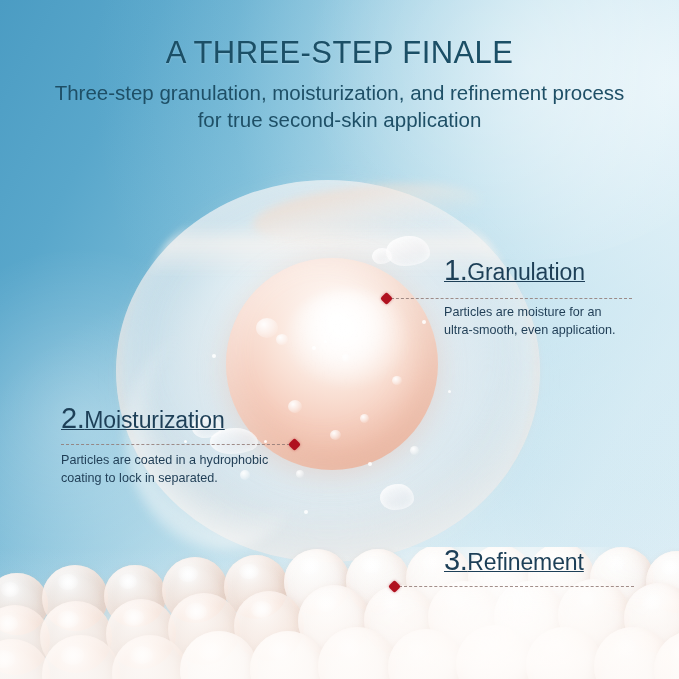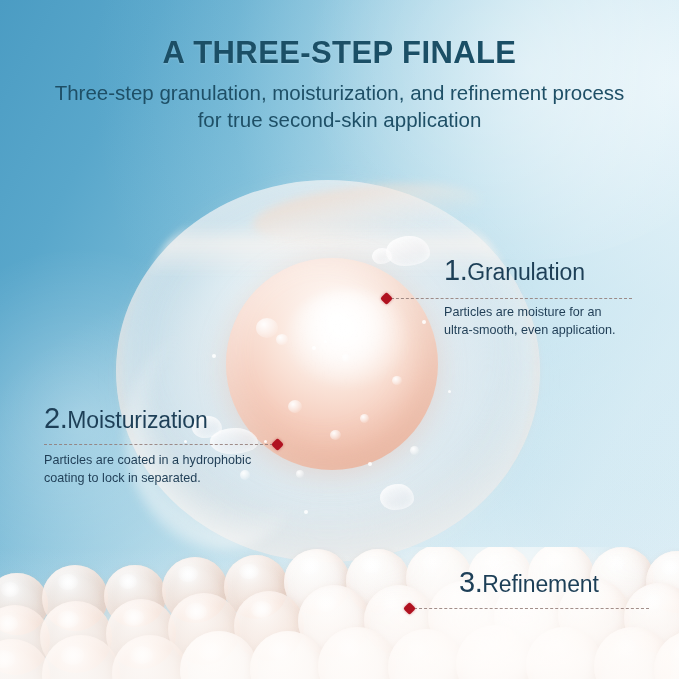--- a/index.html
+++ b/index.html
@@ -46,21 +46,21 @@
     position: absolute;
     top: 36px;
     left: 0;
     width: 679px;
     text-align: center;
     z-index: 40;
   }
   .title {
     margin: 0;
     font-size: 31px;
-    font-weight: bold;
+    font-weight: normal;
     letter-spacing: 0.4px;
     color: #1b4f66;
     line-height: 1.08;
     text-shadow: 0 1px 2px rgba(255,255,255,0.22);
   }
   .subtitle {
     margin: 11px 0 0 0;
     font-size: 20.5px;
     font-weight: normal;
     color: #1e4f66;
@@ -235,20 +235,21 @@
   
   .callout {
     position: absolute;
     z-index: 50;
   }
   .callout-head {
     display: block;
     white-space: nowrap;
     color: #1d3f57;
     line-height: 1;
+    text-decoration: underline;
   }
   .callout-num {
     font-size: 29px;
     font-weight: normal;
     color: #1d3f57;
     letter-spacing: -0.5px;
   }
   .callout-title {
     font-size: 23px;
     font-weight: normal;
@@ -284,33 +285,33 @@
     position: absolute;
     left: -62px;
     top: 36px;
     width: 250px;
     display: flex;
     align-items: center;
     height: 12px;
   }
 
   
-  .c2 { left: 44px; top: 404px; width: 212px; }
+  .c2 { left: 61px; top: 404px; width: 212px; }
   .c2-leader {
     position: absolute;
     left: 0px;
     top: 34px;
     width: 238px;
     display: flex;
     align-items: center;
     height: 12px;
   }
 
   
-  .c3 { left: 444px; top: 568px; width: 196px; margin-left: 15px; }
+  .c3 { left: 444px; top: 546px; width: 196px; }
   .c3-leader {
     position: absolute;
     left: -54px;
     top: 34px;
     width: 244px;
     display: flex;
     align-items: center;
     height: 12px;
   }
 

